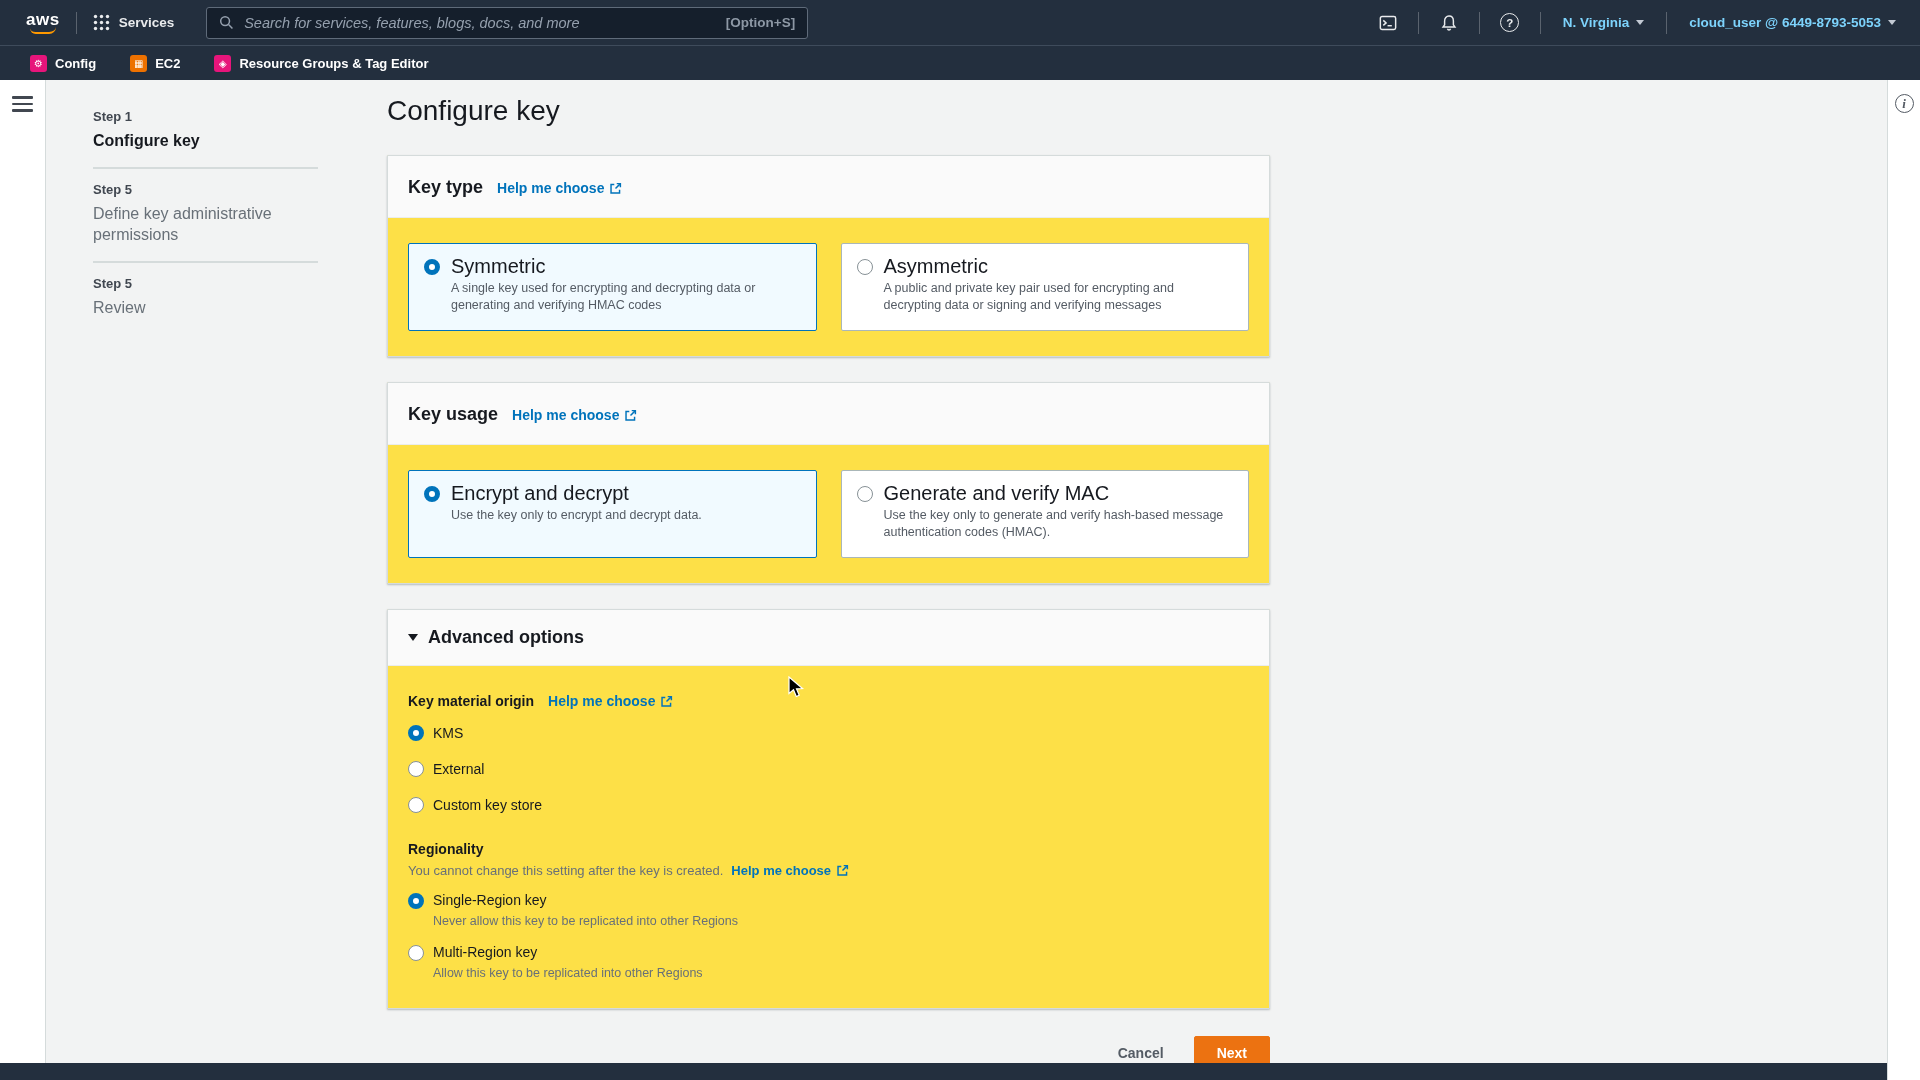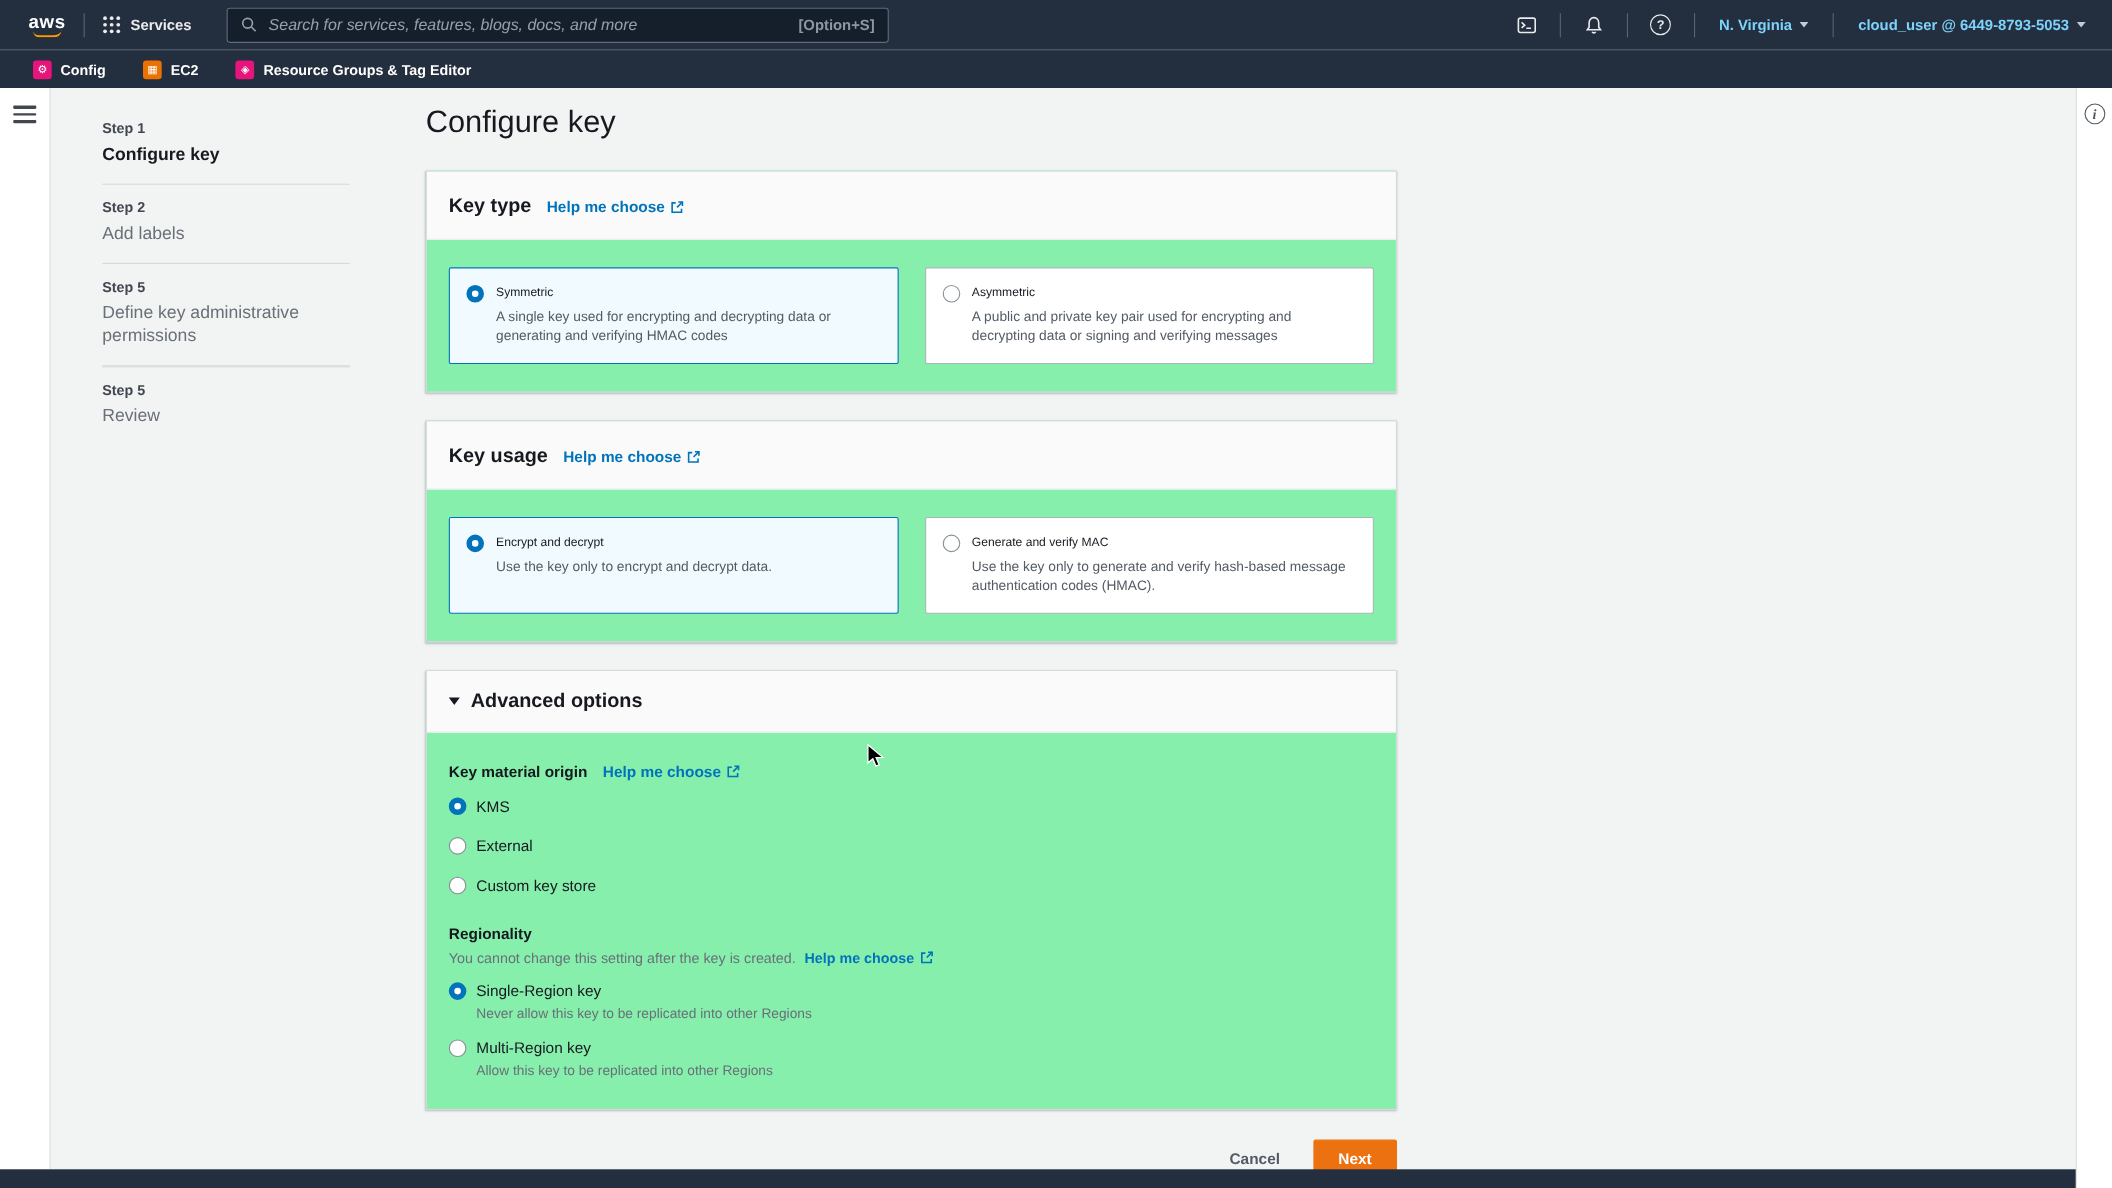--- a/index.html
+++ b/index.html
@@ -52,37 +52,37 @@
   .steps { width:225px; margin:16px 0 0 47px; }
   .step-group { padding:12px 0 16px; }
   .step-num { font-size:13px; font-weight:700; color:#414750; line-height:17px; }
   .step-title { font-size:16px; line-height:21px; margin-top:5px; color:#687078; }
   .step-group.active .step-title { font-weight:700; color:#16191f; }
   .step-div { height:1px; background:#d5dbdb; }
 
   
   .main { width:883px; margin:12px 0 0 69px; }
   h1.pagetitle { font-size:28px; font-weight:500; color:#16191f; line-height:38px; }
-  .card { margin-top:25px; background:#86efac; border:1px solid #d5dbdb; border-radius:1px;
+  .card { margin-top:25px; background:#fde047; border:1px solid #d5dbdb; border-radius:1px;
           box-shadow:0 1px 2px rgba(0,28,36,.25); }
   .card-head { background:#fafafa; border-bottom:1px solid #eaeded; padding:21px 20px 19px;
                display:flex; align-items:baseline; gap:14px; }
   .card-head .ctitle { font-size:18px; font-weight:700; color:#16191f; }
   .helplink { font-size:14px; font-weight:700; color:#0073bb; display:inline-flex; align-items:center;
               gap:5px; cursor:pointer; text-decoration:none; }
   .helplink svg { stroke:#0073bb; }
   .card-body { padding:25px 20px; }
   .tiles { display:flex; gap:24px; }
   .tile { flex:1; border:1px solid #aab7b8; border-radius:2px; background:#fff; padding:13px 15px;
           display:flex; gap:11px; cursor:pointer; min-height:88px; }
   .tile.selected { border-color:#0073bb; background:#f1faff; }
   .radio { width:16px; height:16px; min-width:16px; border-radius:50%; background:#fff;
            border:1px solid #879196; margin-top:2px; cursor:pointer; }
   .radio.on { border:5px solid #0073bb; }
-  .tile-title { font-size:11px; color:#16191f; line-height:19px; }
+  .tile-title { font-size:20px; color:#16191f; line-height:19px; }
   .tile-desc { font-size:12.5px; color:#545b64; line-height:17px; margin-top:4px; }
 
   .adv-head { background:#fafafa; border-bottom:1px solid #eaeded; padding:17px 20px;
               display:flex; align-items:center; gap:10px; cursor:pointer; }
   .tri-down { width:0; height:0; border-left:5px solid transparent; border-right:5px solid transparent;
               border-top:7px solid #16191f; }
   .adv-title { font-size:18px; font-weight:700; color:#16191f; }
   .adv-body { padding:27px 20px 26px; }
   .fieldrow { display:flex; align-items:baseline; gap:14px; }
   .fieldlabel { font-size:14px; font-weight:700; color:#16191f; }
@@ -198,24 +198,20 @@
   </div>
 
   <div class="workarea">
 
     <aside class="steps">
       <div class="step-group active">
         <div class="step-num">Step 1</div>
         <div class="step-title">Configure key</div>
       </div>
       <div class="step-div"></div>
-      <div class="step-group">
-        <div class="step-num">Step 2</div>
-        <div class="step-title">Add labels</div>
-      </div>
       <div class="step-div"></div>
       <div class="step-group">
         <div class="step-num">Step 5</div>
         <div class="step-title">Define key administrative permissions</div>
       </div>
       <div class="step-div"></div>
       <div class="step-div"></div>
       <div class="step-group">
         <div class="step-num">Step 5</div>
         <div class="step-title">Review</div>

